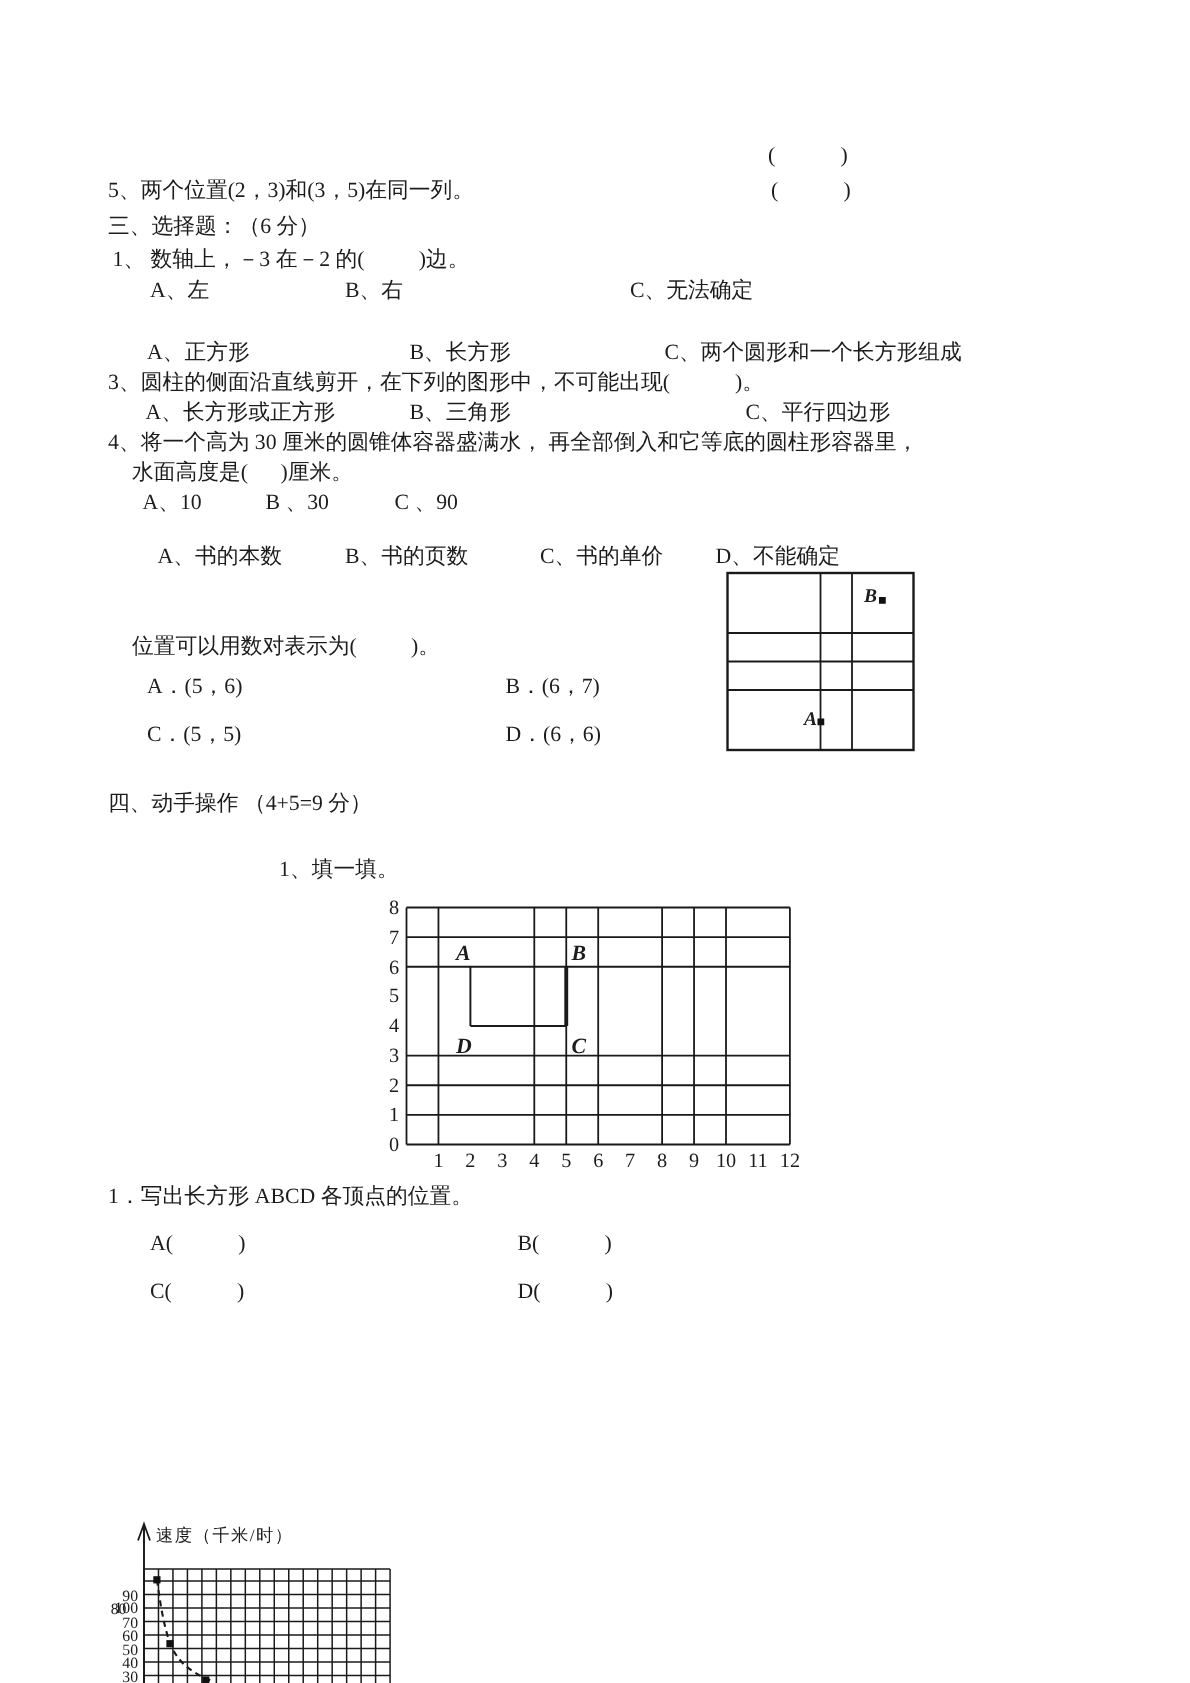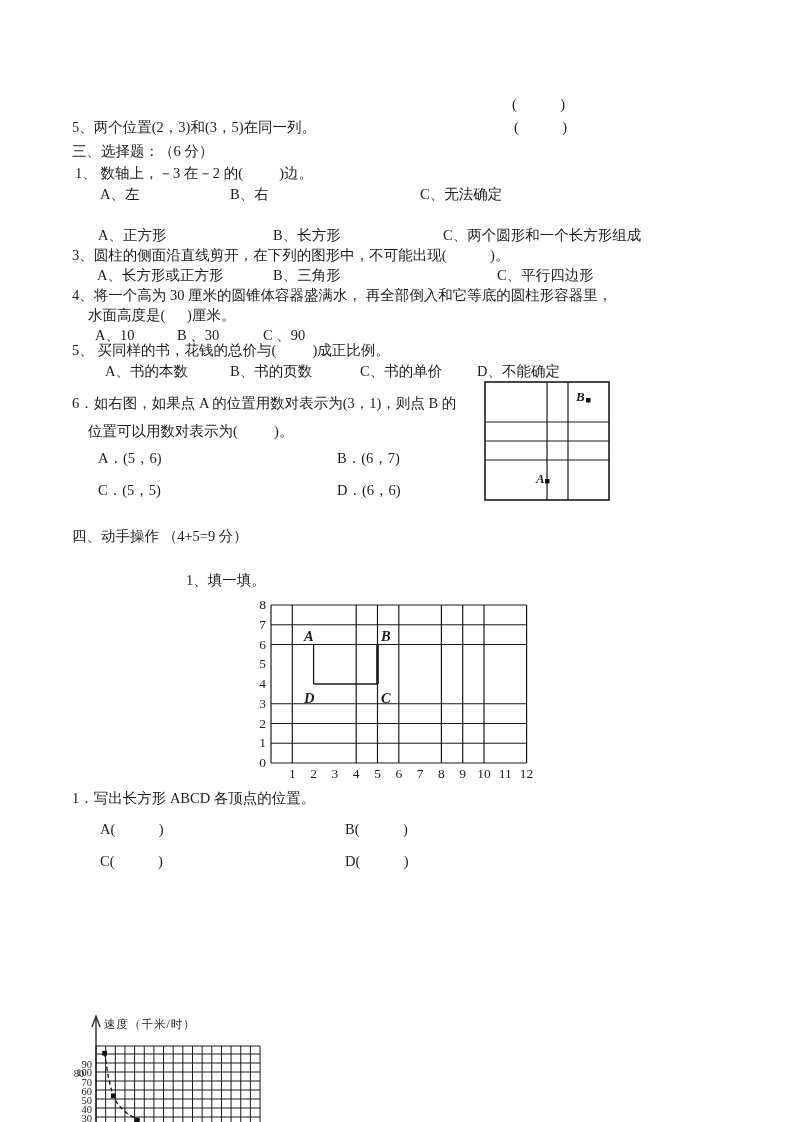--- a/index.html
+++ b/index.html
@@ -55,27 +55,25 @@
   <div class="t" style="top:267px;left:97px">A、长方形或正方形</div>
   <div class="t" style="top:267px;left:273px">B、三角形</div>
   <div class="t" style="top:267px;left:497px">C、平行四边形</div>
 
   <div class="t" style="top:287px;left:72px">4、将一个高为 30 厘米的圆锥体容器盛满水， 再全部倒入和它等底的圆柱形容器里，</div>
   <div class="t" style="top:307px;left:88px">水面高度是(      )厘米。</div>
   <div class="t" style="top:327px;left:95px">A、10</div>
   <div class="t" style="top:327px;left:177px">B 、30</div>
   <div class="t" style="top:327px;left:263px">C 、90</div>
 
-  <div class="t" style="top:342px;left:72px">5、 买同样的书，花钱的总价与(          )成正比例。</div>
   <div class="t" style="top:363px;left:105px">A、书的本数</div>
   <div class="t" style="top:363px;left:230px">B、书的页数</div>
   <div class="t" style="top:363px;left:360px">C、书的单价</div>
   <div class="t" style="top:363px;left:477px">D、不能确定</div>
 
-  <div class="t" style="top:395px;left:72px">6．如右图，如果点 A 的位置用数对表示为(3，1)，则点 B 的</div>
   <div class="t" style="top:423px;left:88px">位置可以用数对表示为(          )。</div>
   <div class="t" style="top:450px;left:98px">A．(5，6)</div>
   <div class="t" style="top:450px;left:337px">B．(6，7)</div>
   <div class="t" style="top:482px;left:98px">C．(5，5)</div>
   <div class="t" style="top:482px;left:337px">D．(6，6)</div>
 
   <svg style="left:484px;top:381px" width="126" height="120" viewBox="0 0 126 120">
     <rect class="frame" x="1" y="1" width="124" height="118" stroke-width="1.6"></rect>
     <line x1="63" y1="1" x2="63" y2="119" stroke-width="1.2"></line>
     <line x1="84" y1="1" x2="84" y2="119" stroke-width="1.2"></line>

